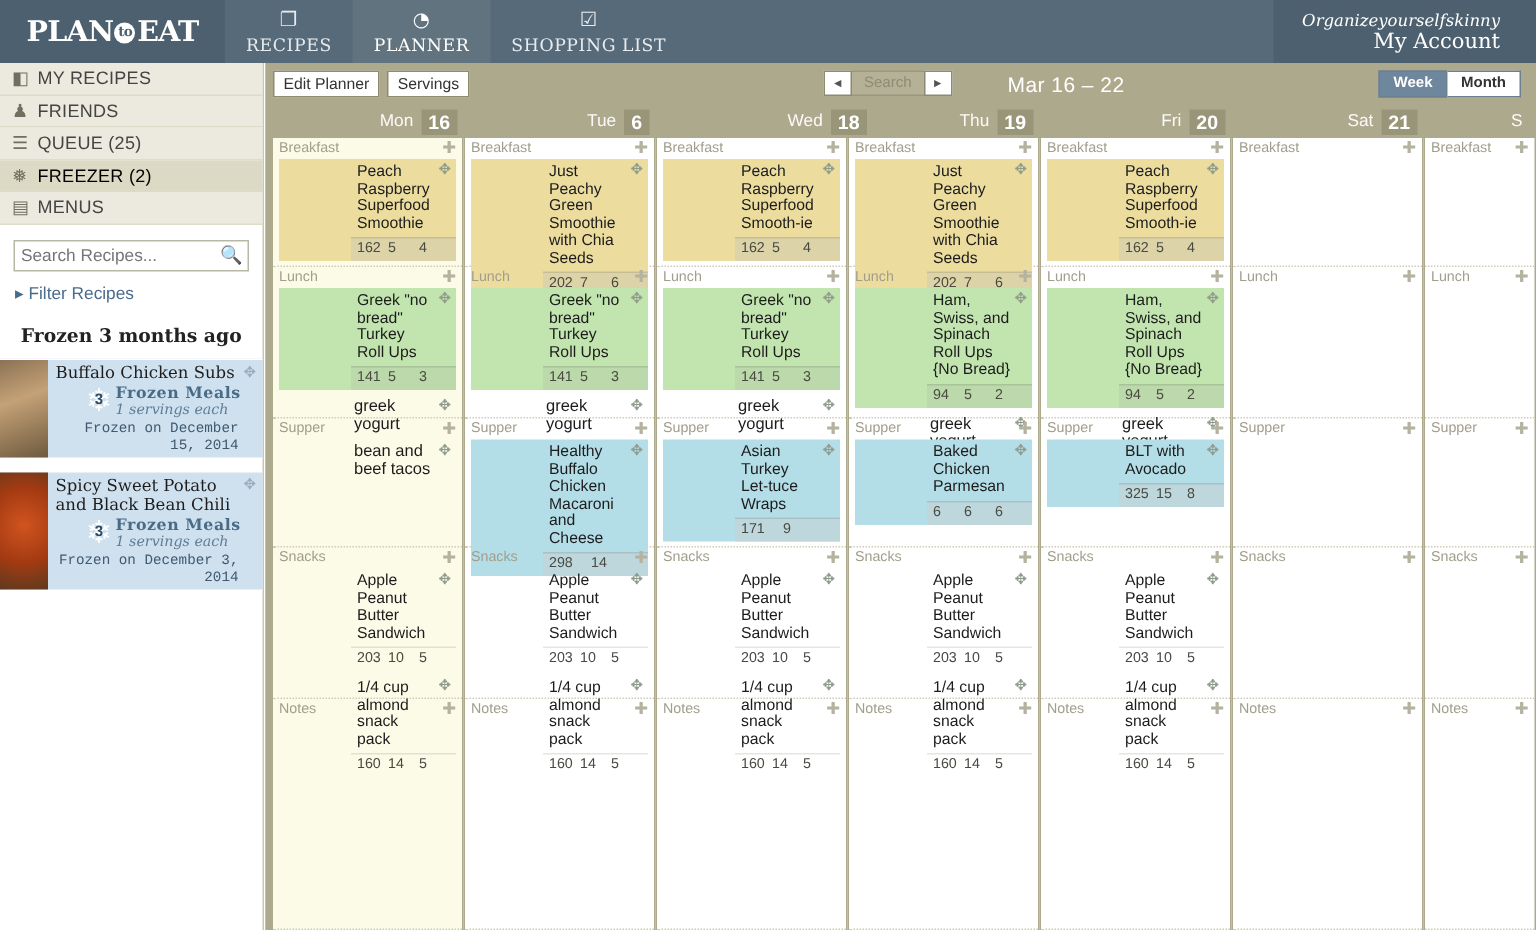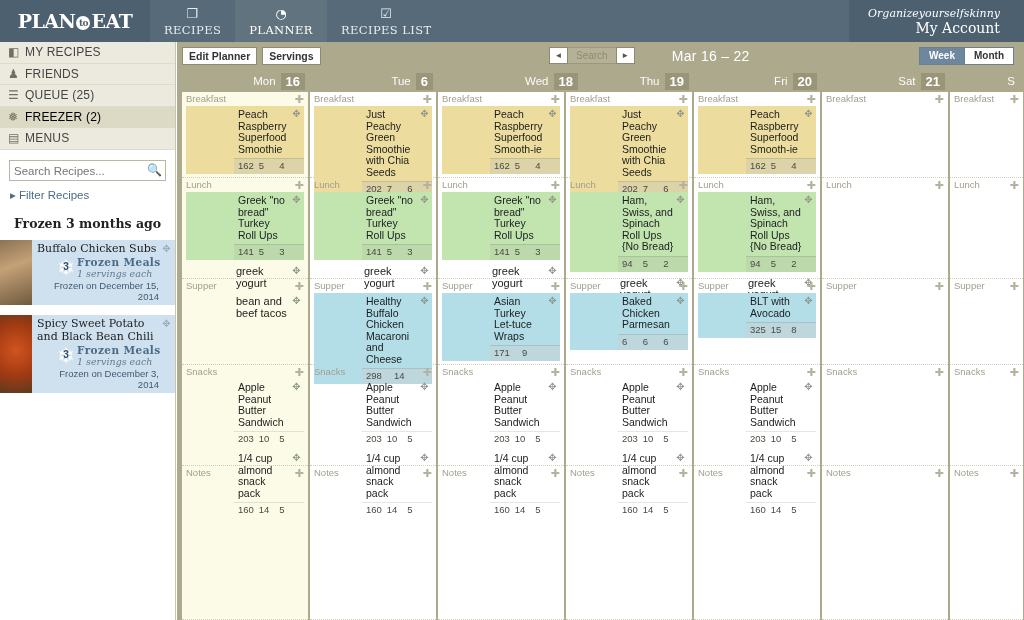--- a/index.html
+++ b/index.html
@@ -141,21 +141,21 @@
   .frozen-cat {
     font-family: "DejaVu Serif", serif; font-weight: bold;
     font-size: 10.5px; color: #4a6b86; line-height: 11px; letter-spacing: 0.4px;
   }
   .frozen-serv {
     font-family: "DejaVu Serif", serif; font-style: italic;
     font-size: 9.5px; color: #5d7d96; line-height: 11px;
   }
   .frozen-date {
     text-align: right; font-size: 9.5px; color: #3f5a70;
-    padding-right: 2px; margin-top: 1px;
+    padding-right: 2px; margin-top: 1px; font-family: Liberation Mono, monospace;
   }
   .move-handle {
     position: absolute; right: 3px; top: 3px;
     width: 11px; height: 11px; font-size: 10px;
     color: #9aadbd; line-height: 11px; text-align: center;
     cursor: move;
   }
 
   
   #planner {
@@ -166,21 +166,20 @@
   #toolbar {
     position: relative; height: 28px; width: 847px;
     background: #ada98d;
     display: flex; align-items: center;
   }
   .tb-btn {
     height: 18px; padding: 0 6px; margin-left: 5px;
     background: #ffffff; border: 1px solid #8d8a72;
     font-size: 10.5px; color: #333; line-height: 16px;
     cursor: pointer;
-    font-weight: bold;
   }
   #date-group {
     position: absolute; left: 372px; top: 5px;
     display: flex; align-items: center;
   }
   .arrow-btn {
     width: 19px; height: 17px;
     background: #ffffff; border: 1px solid #8d8a72;
     font-size: 8px; color: #555; line-height: 15px; text-align: center;
     cursor: pointer;
@@ -291,21 +290,21 @@
   <div class="navtab">
     <span class="nav-ico">❐</span>
     <span>RECIPES</span>
   </div>
   <div class="navtab active">
     <span class="nav-ico">◔</span>
     <span>PLANNER</span>
   </div>
   <div class="navtab">
     <span class="nav-ico">☑</span>
-    <span>RECIPES LIST</span>
+    <span>SHOPPING LIST</span>
   </div>
 
   <div id="account-area">
     <div id="account-user">Organizeyourselfskinny</div>
     <div id="account-link">My Account</div>
   </div>
 </div>
 
 <div id="sidebar">
   <div class="side-nav-item">

